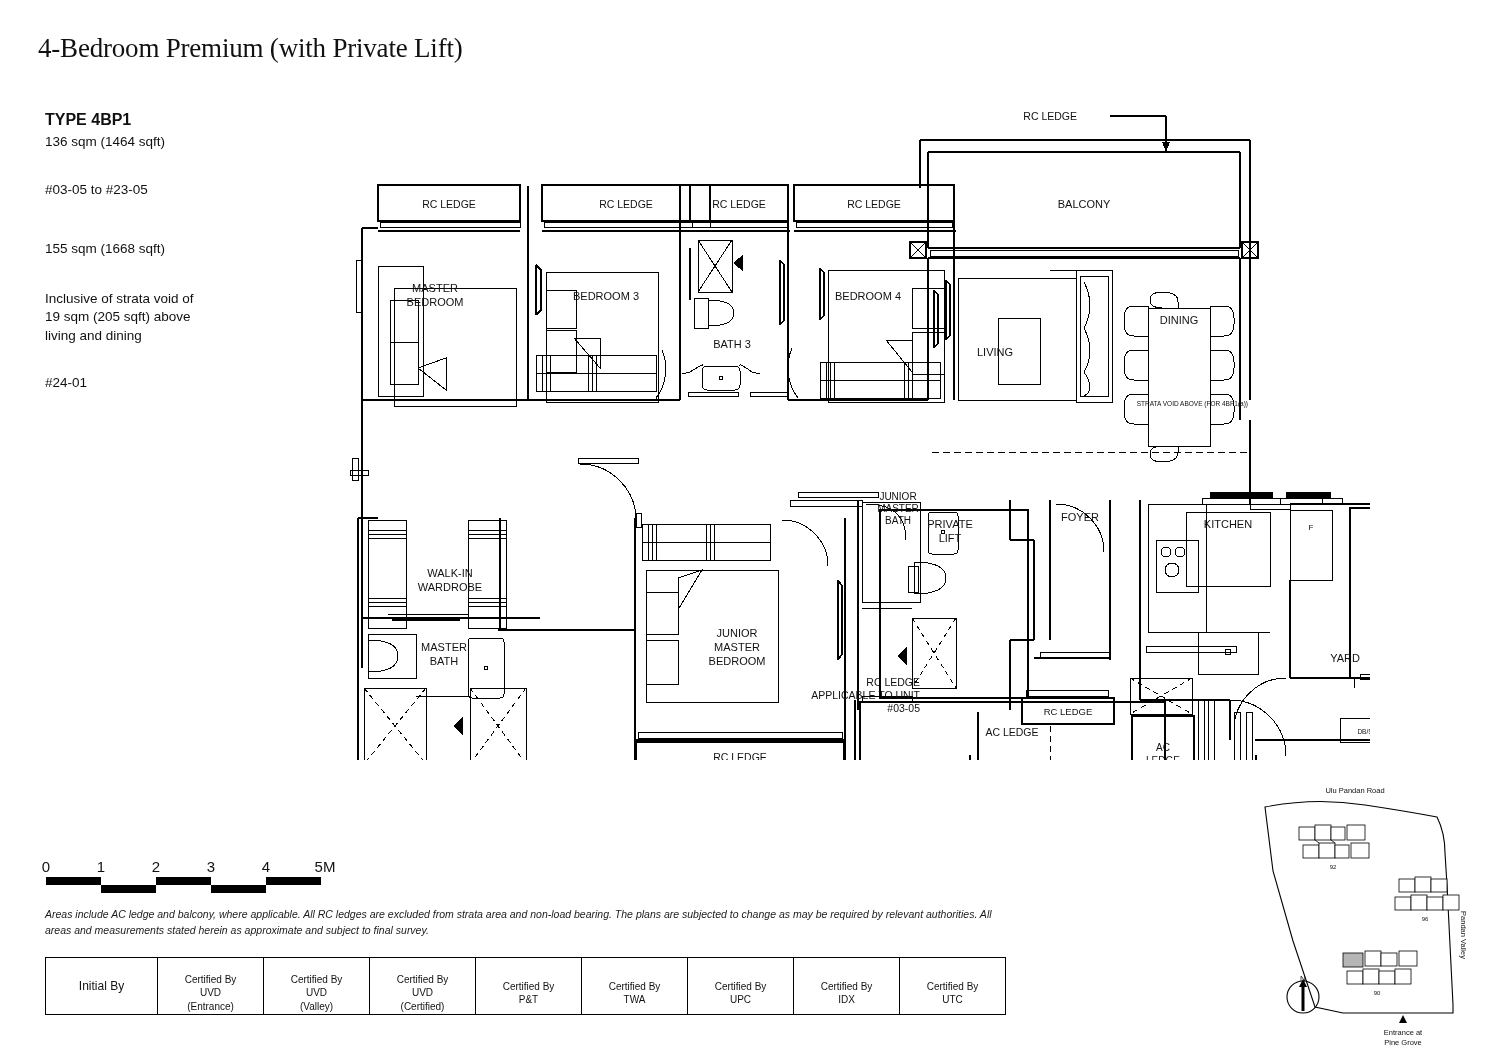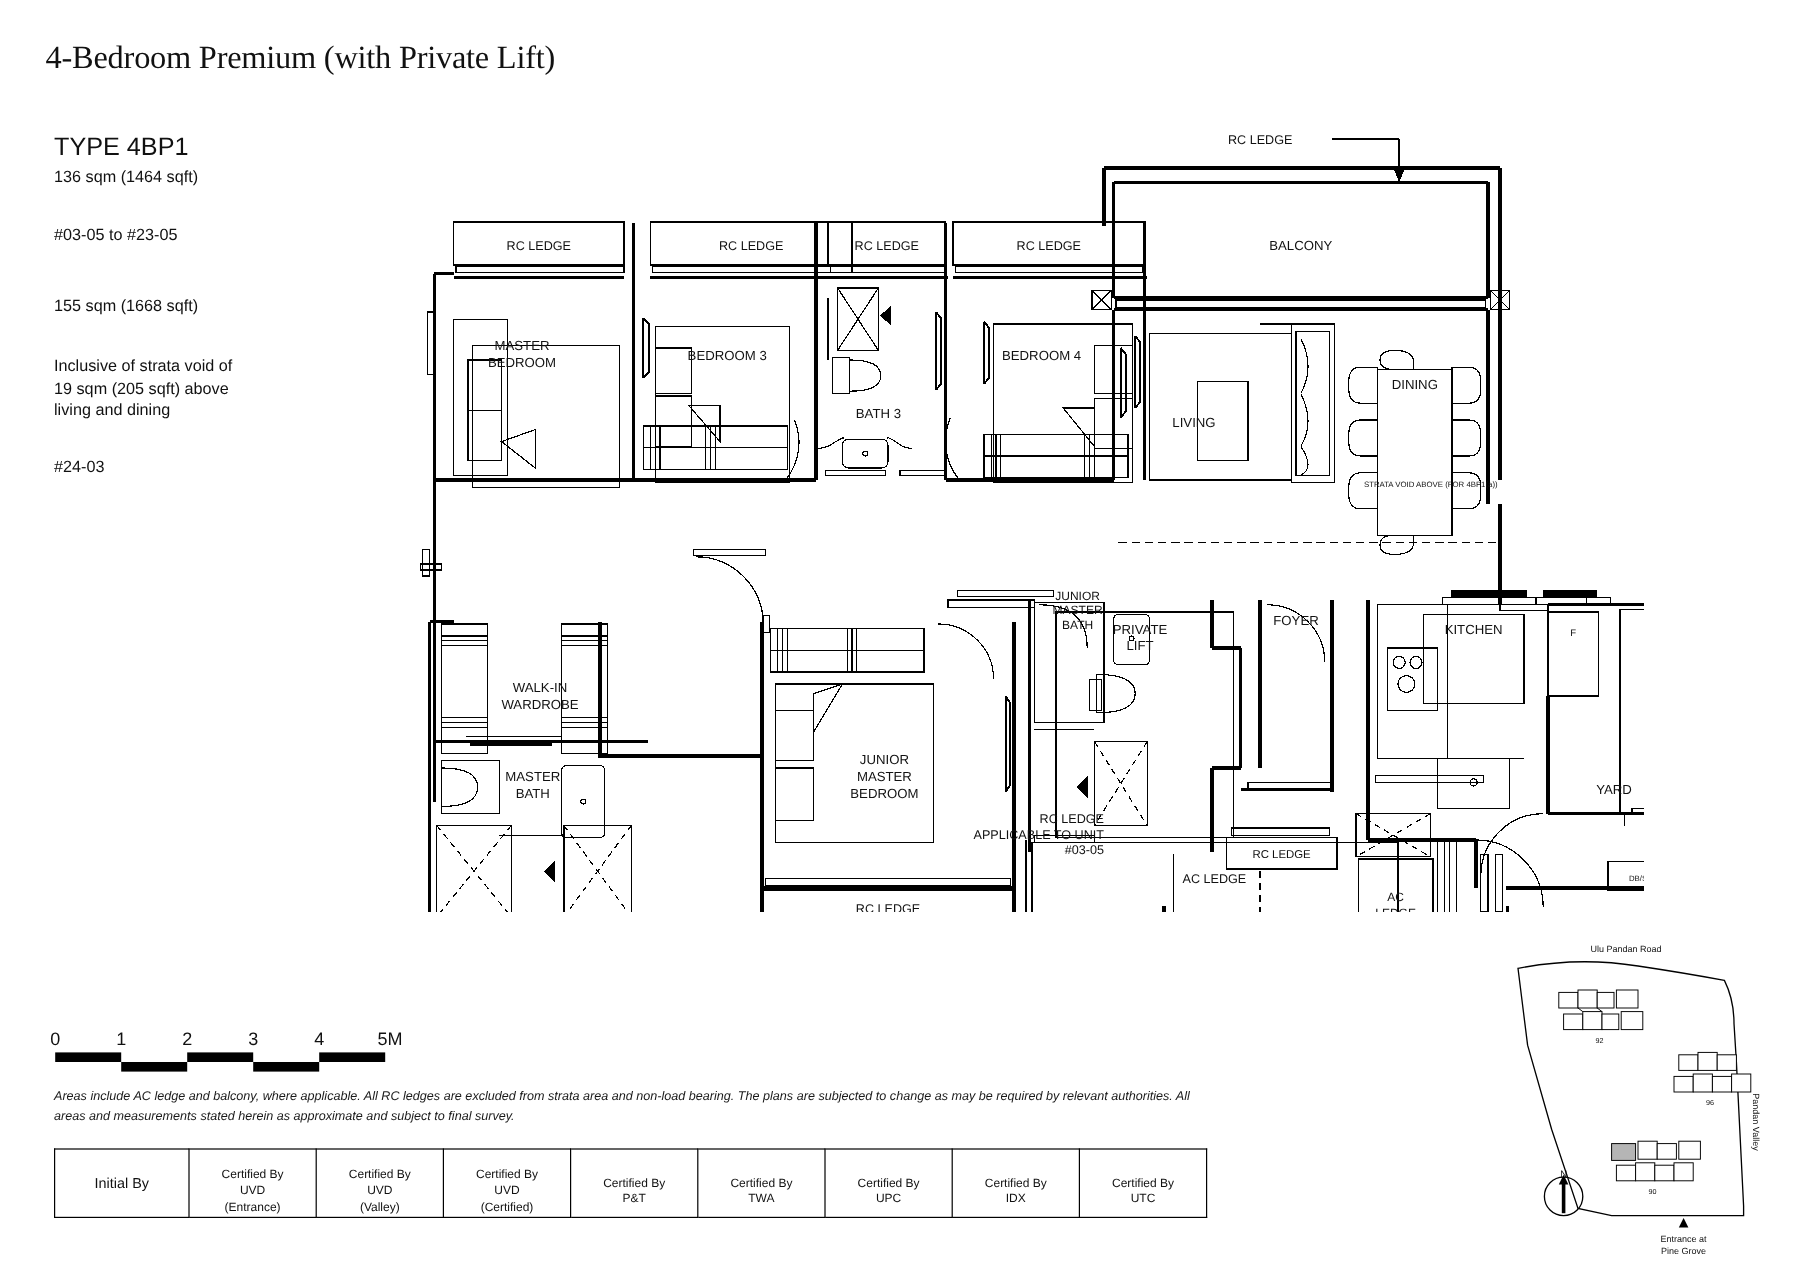--- a/index.html
+++ b/index.html
@@ -30,22 +30,22 @@
   }
 
   
   #info-col {
     position: absolute;
     left: 45px;
     top: 110px;
     width: 300px;
   }
   .type-name {
-    font-size: 21px;
-    font-weight: 400;
+    font-size: 16px;
+    font-weight: 700;
     color: #111;
     line-height: 1.25;
   }
   .type-area {
     font-size: 13.5px;
     color: #111;
     margin-top: 3px;
     line-height: 1.3;
   }
   .unit-range {
@@ -162,21 +162,21 @@
   <div class="unit-range">#03-05 to #23-05</div>
   <div class="sp-b"></div>
   <div class="type-area">155 sqm (1668 sqft)</div>
   <div class="sp-c"></div>
   <div class="note-block">
     <div>Inclusive of strata void of</div>
     <div>19 sqm (205 sqft) above</div>
     <div>living and dining</div>
   </div>
   <div class="sp-d"></div>
-  <div class="unit-range">#24-03</div>
+  <div class="unit-range">#24-01</div>
 </div>
 
 <div id="plan">
 <svg width="1020" height="660" viewBox="0 0 1020 660" xmlns="http://www.w3.org/2000/svg">
   <g fill="none" stroke="#000" stroke-width="1.2" shape-rendering="crispEdges">
 
     <rect x="28" y="85" width="142" height="36"></rect>
     <rect x="192" y="85" width="168" height="36"></rect>
     <rect x="340" y="85" width="98" height="36"></rect>
     <rect x="444" y="85" width="160" height="36"></rect>

